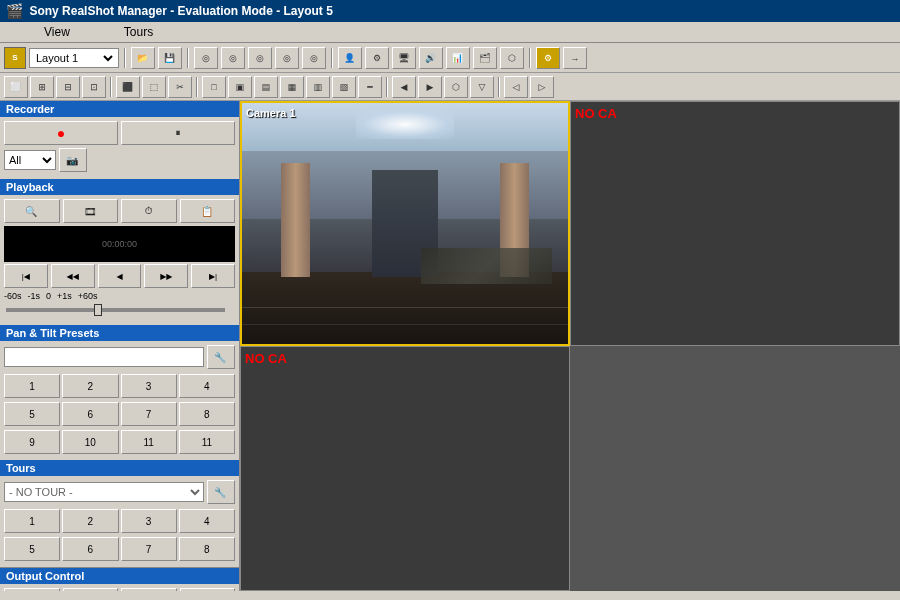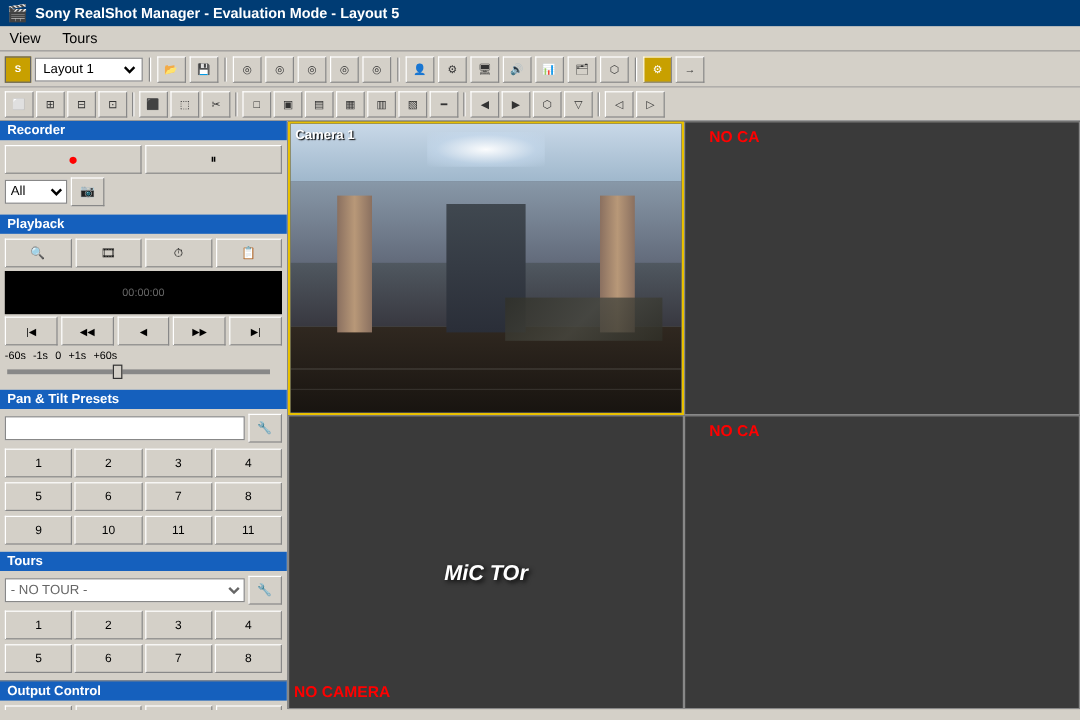--- a/index.html
+++ b/index.html
@@ -30,20 +30,21 @@
       background: #d4d0c8;
       padding: 2px 4px;
       display: flex;
       gap: 10px;
       border-bottom: 1px solid #888;
     }
     #menu-bar span {
       cursor: pointer;
       padding: 1px 4px;
       font-size: 12px;
+      margin-left: 36px;
     }
 
     
     #toolbar1 {
       background: #d4d0c8;
       padding: 2px 4px;
       display: flex;
       align-items: center;
       gap: 3px;
       border-bottom: 1px solid #999;
@@ -255,21 +256,21 @@
       z-index: 3;
       white-space: nowrap;
     }
 
     .camera-yellow-border {
       border: 2px solid #e8c000 !important;
     }
 
     .no-cam-label-top {
       position: absolute;
-      top: 4px; left: 20px;
+      top: 4px; left: 4px;
       color: red;
       font-size: 13px;
       font-weight: bold;
     }
   </style>
 </head>
 <body>
 
 <div id="title-bar">
   <span style="font-size:14px;">🎬</span>
@@ -617,23 +618,19 @@
 
         <div style="position:absolute;bottom:15%;left:0;right:0;height:1px;background:rgba(255,255,255,0.15);"></div>
         <div style="position:absolute;bottom:8%;left:0;right:0;height:1px;background:rgba(255,255,255,0.1);"></div>
       </div>
     </div>
 
     <div class="camera-cell" style="background:#3a3a3a;position:relative;">
       <span class="no-cam-label-top">NO CA</span>
     </div>
 
-    <div class="camera-cell" style="background:#3a3a3a;position:relative;">
-      <span class="mic-tor-text">MiC TOr</span>
-      <span style="position:absolute;bottom:6px;left:4px;color:red;font-size:13px;font-weight:bold;">NO CAMERA</span>
-    </div>
 
     <div class="camera-cell" style="background:#3a3a3a;position:relative;">
       <span class="no-cam-label-top">NO CA</span>
     </div>
 
   </div>
 </div>
 
 </body></html>

